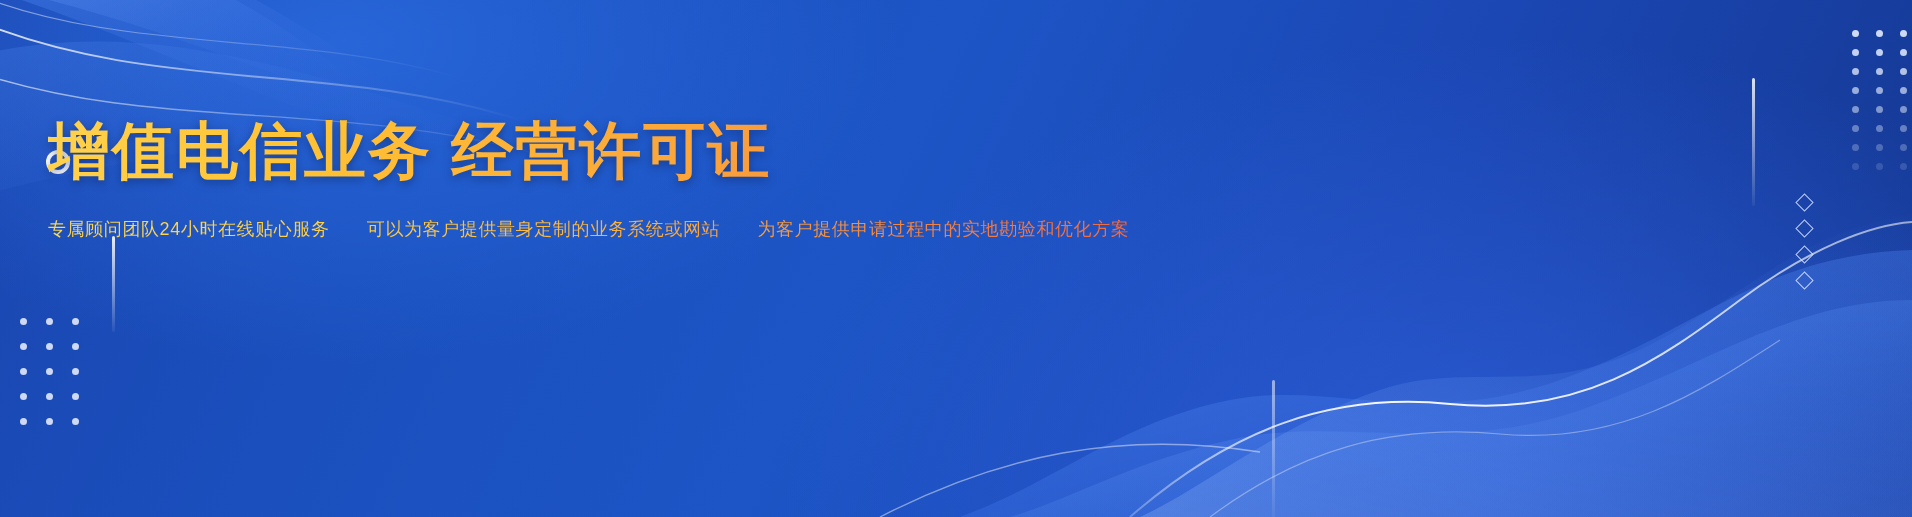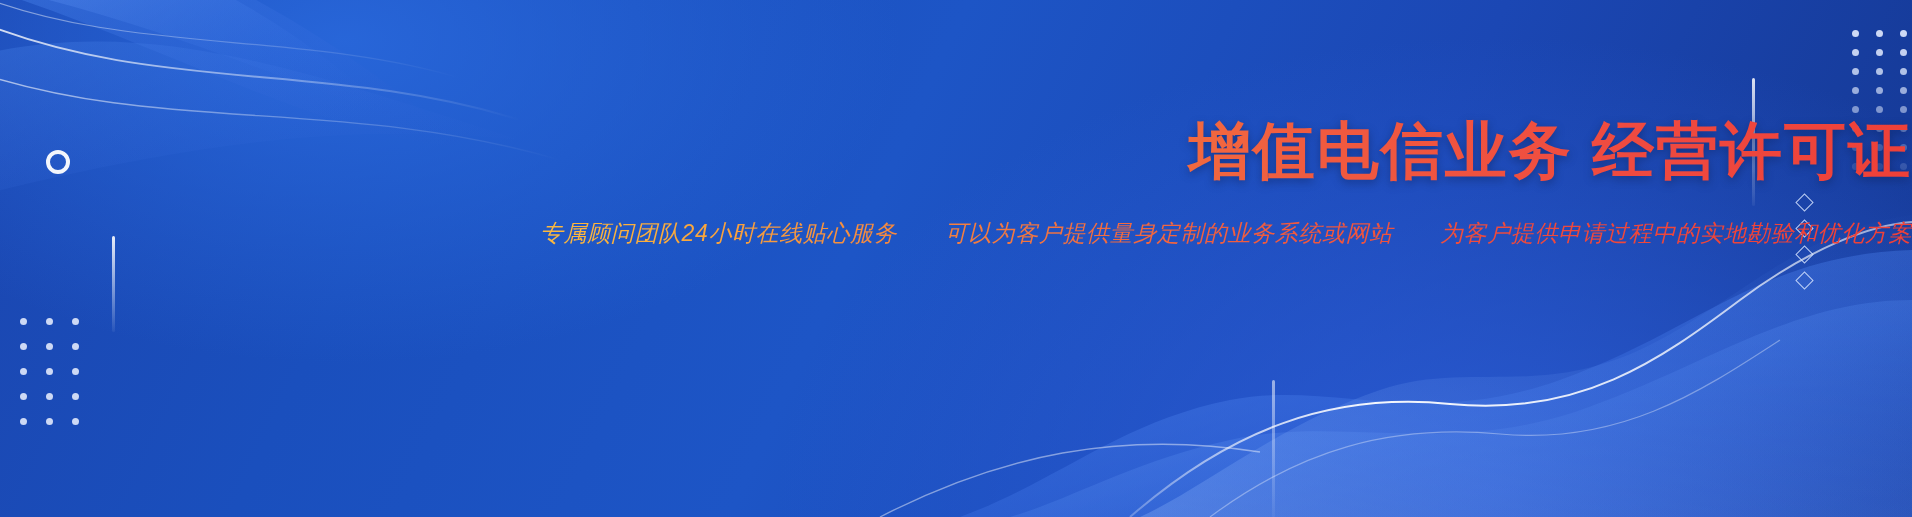--- a/index.html
+++ b/index.html
@@ -48,50 +48,49 @@
     transform:rotate(45deg);box-sizing:border-box;
   }
   #dia1{left:1798px;top:196px;}
   #dia2{left:1798px;top:222px;}
   #dia3{left:1798px;top:248px;}
   #dia4{left:1798px;top:274px;}
 
   
   #text-block{
     position:absolute;left:0;right:0;top:118px;
-    text-align:right;
+    text-align:left;
     margin-left:48px;
   }
 
   #main-title{
     font-size:62px;
     font-weight:bold;
     letter-spacing:2px;
     line-height:1.05;
     margin:0;
     background:linear-gradient(100deg,#ffd24d 0%,#ffc233 14%,#fba63a 34%,#f4823f 50%,#f05a3f 68%,#ef4a40 85%,#ee4038 100%);
     -webkit-background-clip:text;
     background-clip:text;
     color:transparent;
     -webkit-text-fill-color:transparent;
     filter:drop-shadow(0 3px 5px rgba(6,26,78,.45));
     white-space:pre;
   }
 
   #sub-title{
     margin:34px 0 0 0;
-    font-size:23px;
+    font-size:18px;
     letter-spacing:.6px;
     line-height:1.4;
     white-space:pre;
     background:linear-gradient(95deg,#ffd94f 0%,#ffcf43 16%,#fbac3c 33%,#f5833f 47%,#f2603f 62%,#f04a3c 78%,#ef4038 100%);
     -webkit-background-clip:text;
     background-clip:text;
     color:transparent;
-    font-style:italic;
     -webkit-text-fill-color:transparent;
   }
 </style>
 </head>
 <body>
 
 <div id="banner">
 
   <svg class="layer" viewBox="0 0 1912 517" preserveAspectRatio="none" xmlns="http://www.w3.org/2000/svg">
     <defs>

